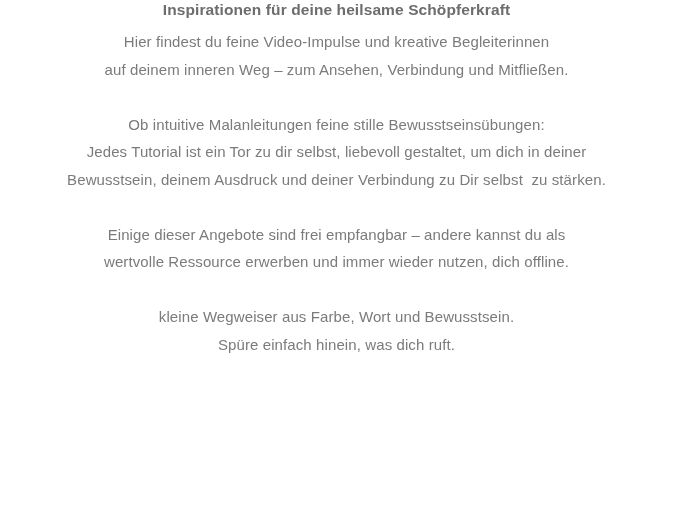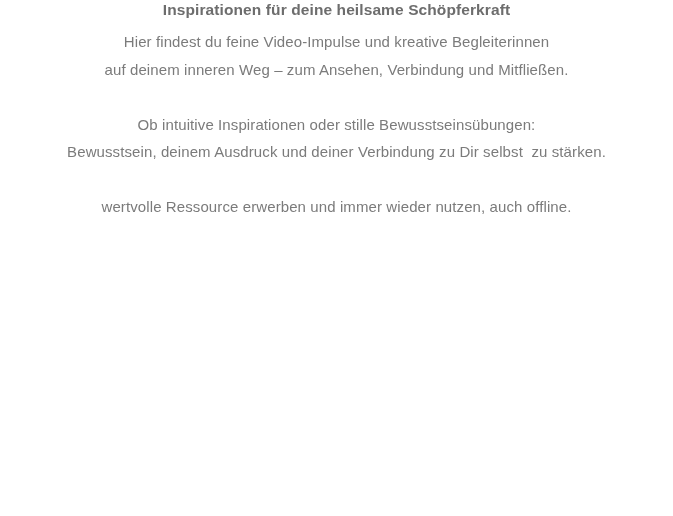--- a/index.html
+++ b/index.html
@@ -47,24 +47,28 @@
 <div class="page">
 
   <h1 class="title">Inspirationen für deine heilsame Schöpferkraft</h1>
 
   <div class="para">
     <div class="line">Hier findest du feine Video-Impulse und kreative Begleiterinnen</div>
     <div class="line">auf deinem inneren Weg – zum Ansehen, Verbindung und Mitfließen.</div>
   </div>
 
   <div class="para">
-    <div class="line">Ob intuitive Inspirationen oder stille Bewusstseinsübungen:</div>
+    <div class="line">Ob intuitive Malanleitungen feine stille Bewusstseinsübungen:</div>
+    <div class="line">Jedes Tutorial ist ein Tor zu dir selbst, liebevoll gestaltet, um dich in deiner</div>
     <div class="line">Bewusstsein, deinem Ausdruck und deiner Verbindung zu Dir selbst  zu stärken.</div>
   </div>
 
   <div class="para">
-    <div class="line">wertvolle Ressource erwerben und immer wieder nutzen, auch offline.</div>
+    <div class="line">Einige dieser Angebote sind frei empfangbar – andere kannst du als</div>
+    <div class="line">wertvolle Ressource erwerben und immer wieder nutzen, dich offline.</div>
   </div>
 
   <div class="para">
+    <div class="line">kleine Wegweiser aus Farbe, Wort und Bewusstsein.</div>
+    <div class="line">Spüre einfach hinein, was dich ruft.</div>
   </div>
 
 </div>
 
 </body></html>

